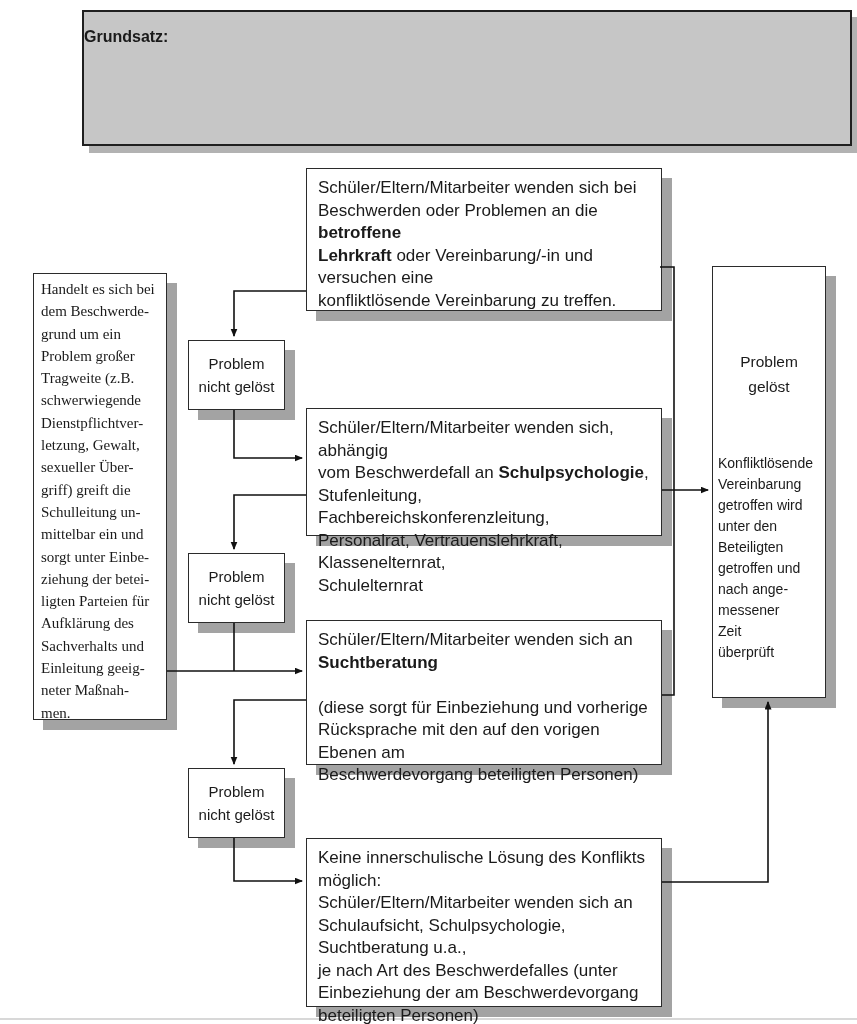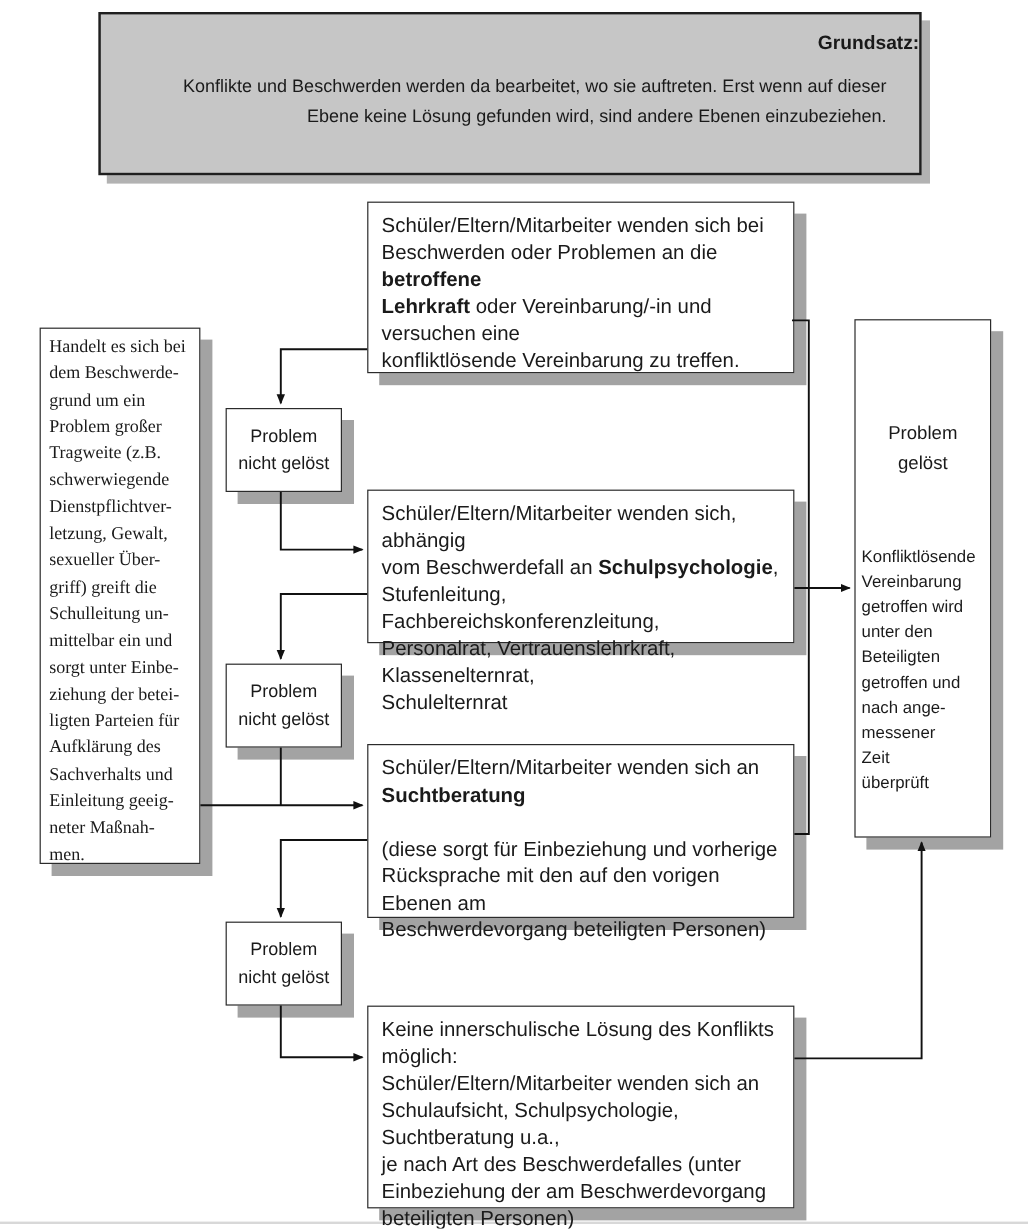--- a/index.html
+++ b/index.html
@@ -5,22 +5,22 @@
   html,body{margin:0;padding:0;background:#ffffff;}
   .canvas{
     position:relative;width:857px;height:1024px;background:#ffffff;overflow:hidden;
     font-family:"Liberation Sans","DejaVu Sans",sans-serif;color:#1a1a1a;
   }
   .connectors{position:absolute;left:0;top:0;width:857px;height:1024px;z-index:5;pointer-events:none;}
   .box{position:absolute;background:#ffffff;border:1.5px solid #2b2b2b;box-sizing:border-box;z-index:3;}
   .shadow{box-shadow:10px 10px 0 #a3a3a3;}
   .pre{white-space:pre-wrap;}
   
-  .principle{left:82px;top:10px;width:686px;height:136px;background:#c6c6c6;border:2px solid #1f1f1f;
-    box-shadow:7px 7px 0 #b2b2b2;text-align:right;}
+  .principle{left:82px;top:10px;width:770px;height:136px;background:#c6c6c6;border:2px solid #1f1f1f;
+    box-shadow:7px 7px 0 #b2b2b2;text-align:left;}
   .principle-title{font-weight:700;font-size:16px;margin-top:16px;}
   .principle-body{font-size:15px;line-height:25px;margin:14px auto 0 auto;width:92%;}
   
   .left-note{left:33px;top:273px;width:134px;height:447px;padding:4px 4px 0 7px;font-size:15px;line-height:22.3px;font-family:Liberation Serif, serif;}
   
   .step{left:306px;width:356px;padding:8px 11px;font-size:17px;line-height:22.5px;}
   .step b, .bseg{font-weight:700;}
   .step1{top:168px;height:143px;}
   .step2{top:408px;height:128px;}
   .step3{top:620px;height:145px;}
@@ -55,21 +55,20 @@
       <path d="M306,700 L234,700 L234,764" marker-end="url(#arw)"></path>
       <path d="M234,838 L234,881 L302,881" marker-end="url(#arw)"></path>
       <path d="M660,267 L674,267 L674,695 L662,695"></path>
       <path d="M662,490 L708,490" marker-end="url(#arw)"></path>
       <path d="M662,882 L768,882 L768,702" marker-end="url(#arw)"></path>
     </g>
   </svg>
 
   <div class="box principle">
     <div class="principle-title">Grundsatz:</div>
-    <div class="principle-body">Konflikte und Beschwerden werden da bearbeitet, wo sie auftreten. Erst wenn auf dieser Ebene keine Lösung gefunden wird, sind andere Ebenen einzubeziehen.</div>
   </div>
 
   <div class="box shadow left-note pre">Handelt es sich bei
 dem Beschwerde-
 grund um ein
 Problem großer
 Tragweite (z.B.
 schwerwiegende
 Dienstpflichtver-
 letzung, Gewalt,

